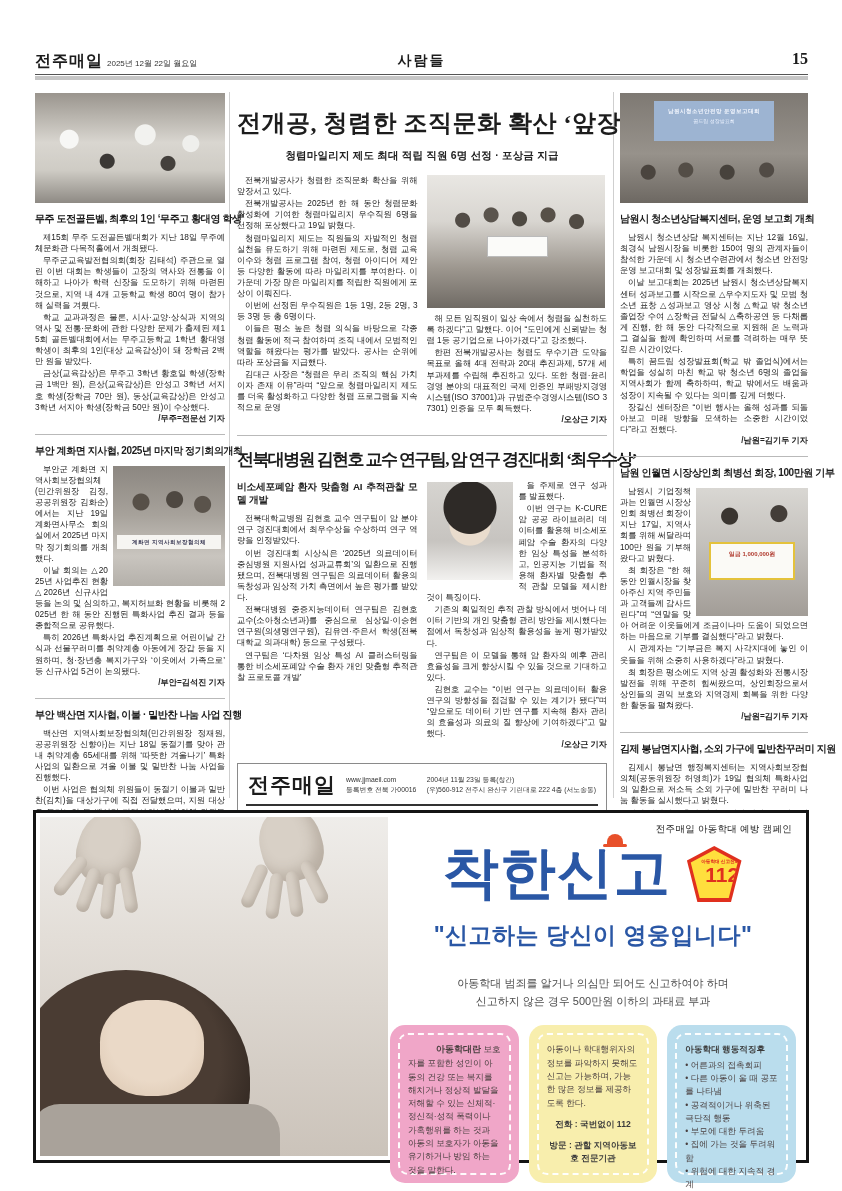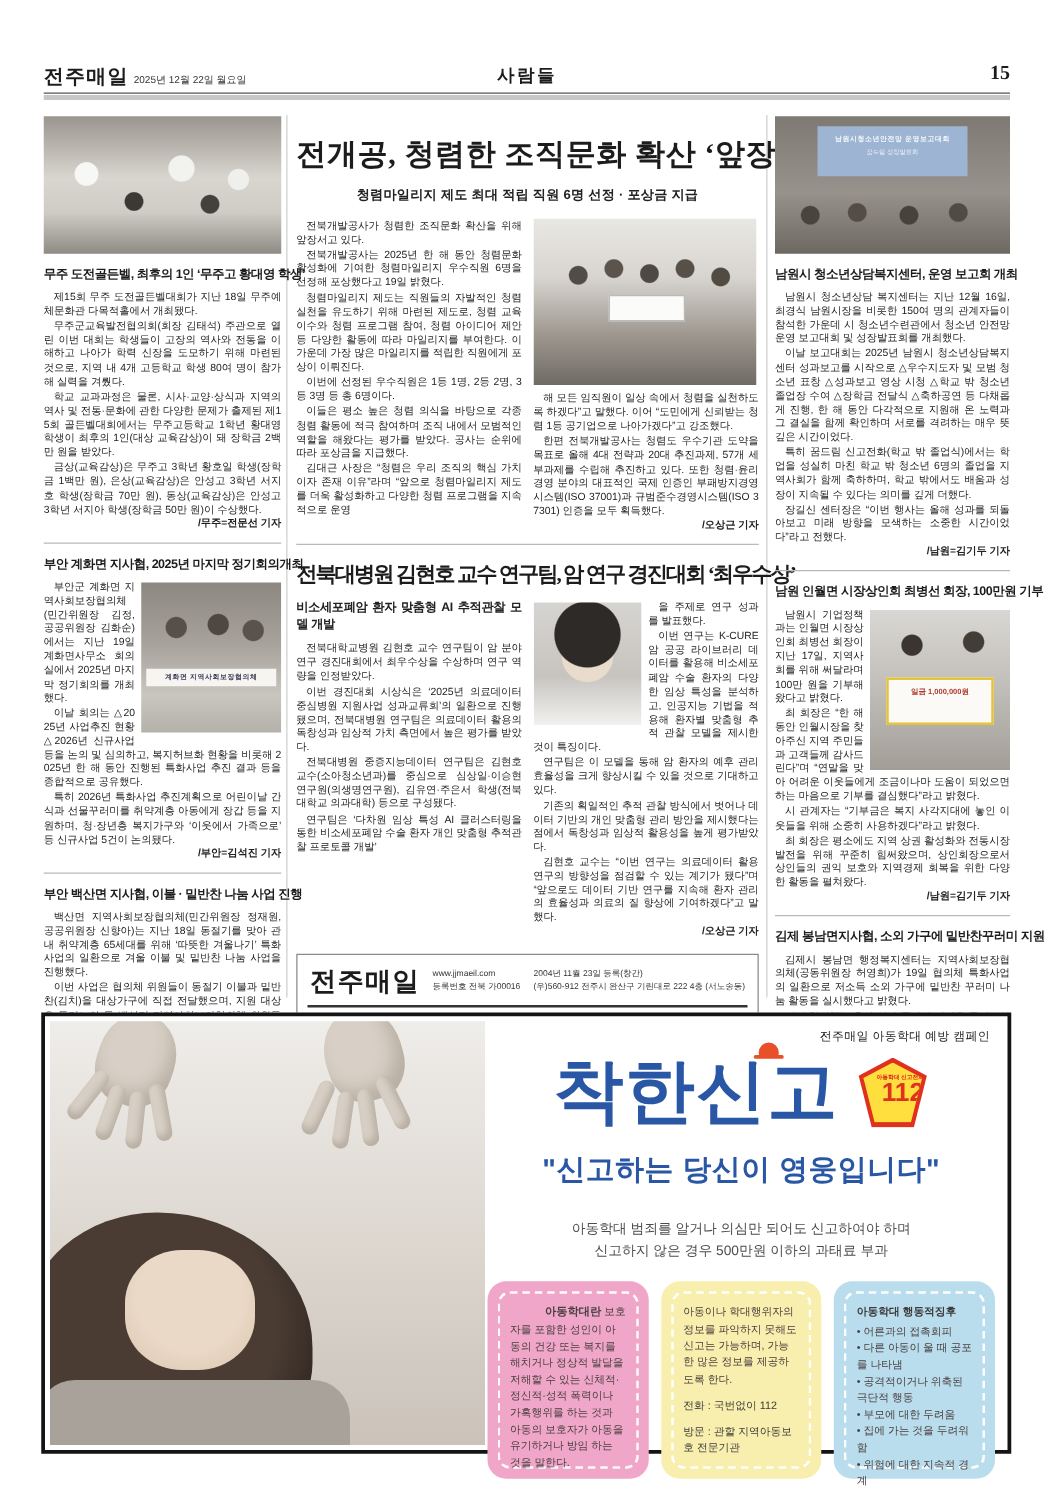--- a/index.html
+++ b/index.html
@@ -145,21 +145,21 @@
   .camp-sub { text-align:center; font-size:23px; font-weight:800; color:#2a57a5; margin-top:8px; letter-spacing:0.5px; }
   .camp-desc { text-align:center; font-size:11px; color:#4c4c4c; margin-top:23px; line-height:1.65; }
   .camp-boxes { display:flex; gap:10px; margin-top:15px; padding:0 2px; }
   .cbox { flex:1; border-radius:15px; padding:8px; height:158px; }
   .cbox .inner { border:2px dashed rgba(255,255,255,.95); border-radius:10px; height:100%; padding:8px 8px;
     font-size:8.6px; line-height:1.55; color:#4a4040; }
   .cbox-pink { background:#f0a6c8; }
   .cbox-yellow { background:#f8eead; }
   .cbox-blue { background:#badded; }
   .cbox b { font-size:9px;margin-left:28px; }
-  .cbox .phone { font-weight:400; margin-top:8px; color:#3c3c3c; }
+  .cbox .phone { font-weight:700; margin-top:8px; color:#3c3c3c;text-align:center; }
   .cbox .items span { display:block; }
   .cbox .ttl { display:block; font-weight:800; margin-bottom:2px; color:#3c3c3c; }
 </style>
 </head>
 <body>
 
 <div class="hdr">
   <div class="brand">전주매일</div>
   <div class="date">2025년 12월 22일 월요일</div>
   <div class="section">사람들</div>
@@ -240,22 +240,22 @@
       <div class="res-sub">비소세포폐암 환자 맞춤형 AI 추적관찰 모델 개발</div>
       <p>전북대학교병원 김현호 교수 연구팀이 암 분야 연구 경진대회에서 최우수상을 수상하며 연구 역량을 인정받았다.</p>
       <p>이번 경진대회 시상식은 ‘2025년 의료데이터 중심병원 지원사업 성과교류회’의 일환으로 진행됐으며, 전북대병원 연구팀은 의료데이터 활용의 독창성과 임상적 가치 측면에서 높은 평가를 받았다.</p>
       <p>전북대병원 중증지능데이터 연구팀은 김현호 교수(소아청소년과)를 중심으로 심상일·이승현 연구원(의생명연구원), 김유연·주은서 학생(전북대학교 의과대학) 등으로 구성됐다.</p>
       <p>연구팀은 ‘다차원 임상 특성 AI 클러스터링을 통한 비소세포폐암 수술 환자 개인 맞춤형 추적관찰 프로토콜 개발’</p>
     </div>
     <div class="c body-t" style="overflow:hidden;">
       <div class="ph ph-portrait"></div>
       <p>을 주제로 연구 성과를 발표했다.</p>
       <p>이번 연구는 K-CURE 암 공공 라이브러리 데이터를 활용해 비소세포폐암 수술 환자의 다양한 임상 특성을 분석하고, 인공지능 기법을 적용해 환자별 맞춤형 추적 관찰 모델을 제시한 것이 특징이다.</p>
+      <p>기존의 획일적인 추적 관찰 방식에서 벗어나 데이터 기반의 개인 맞춤형 관리 방안을 제시했다는 점에서 독창성과 임상적 활용성을 높게 평가받았다.</p>
       <p>연구팀은 이 모델을 통해 암 환자의 예후 관리 효율성을 크게 향상시킬 수 있을 것으로 기대하고 있다.</p>
-      <p>기존의 획일적인 추적 관찰 방식에서 벗어나 데이터 기반의 개인 맞춤형 관리 방안을 제시했다는 점에서 독창성과 임상적 활용성을 높게 평가받았다.</p>
       <p>김현호 교수는 “이번 연구는 의료데이터 활용 연구의 방향성을 점검할 수 있는 계기가 됐다”며 “앞으로도 데이터 기반 연구를 지속해 환자 관리의 효율성과 의료의 질 향상에 기여하겠다”고 말했다.</p>
       <div class="credit">/오상근 기자</div>
     </div>
   </div>
 
   <div class="mast">
     <div class="mast-r1">
       <div class="mast-logo">전주매일</div>
       <div class="mast-small">
         <div>www.jjmaeil.com</div>
@@ -322,21 +322,21 @@
   <div class="ph ph-namwon">
     <div class="ph-screen">
       <div class="l1">남원시청소년안전망 운영보고대회</div>
       <div class="l2">꿈드림 성장발표회</div>
     </div>
   </div>
   <div class="headline-s">남원시 청소년상담복지센터, 운영 보고회 개최</div>
   <div class="body-t">
     <p>남원시 청소년상담 복지센터는 지난 12월 16일, 최경식 남원시장을 비롯한 150여 명의 관계자들이 참석한 가운데 시 청소년수련관에서 청소년 안전망 운영 보고대회 및 성장발표회를 개최했다.</p>
     <p>이날 보고대회는 2025년 남원시 청소년상담복지센터 성과보고를 시작으로 △우수지도자 및 모범 청소년 표창 △성과보고 영상 시청 △학교 밖 청소년 졸업장 수여 △장학금 전달식 △축하공연 등 다채롭게 진행, 한 해 동안 다각적으로 지원해 온 노력과 그 결실을 함께 확인하며 서로를 격려하는 매우 뜻깊은 시간이었다.</p>
-    <p>특히 꿈드림 신고전화(학교 밖 졸업식)에서는 학업을 성실히 마친 학교 밖 청소년 6명의 졸업을 지역사회가 함께 축하하며, 학교 밖에서도 배움과 성장이 지속될 수 있다는 의미를 깊게 더했다.</p>
+    <p>특히 꿈드림 성장발표회(학교 밖 졸업식)에서는 학업을 성실히 마친 학교 밖 청소년 6명의 졸업을 지역사회가 함께 축하하며, 학교 밖에서도 배움과 성장이 지속될 수 있다는 의미를 깊게 더했다.</p>
     <p>장길신 센터장은 “이번 행사는 올해 성과를 되돌아보고 미래 방향을 모색하는 소중한 시간이었다”라고 전했다.</p>
     <div class="credit">/남원=김기두 기자</div>
   </div>
 
   <div class="sep"></div>
   <div class="headline-s">남원 인월면 시장상인회 최병선 회장, 100만원 기부</div>
   <div class="body-t" style="overflow:hidden;">
     <div class="ph ph-donate">
       <div class="ph-board">일금 1,000,000원</div>
     </div>

